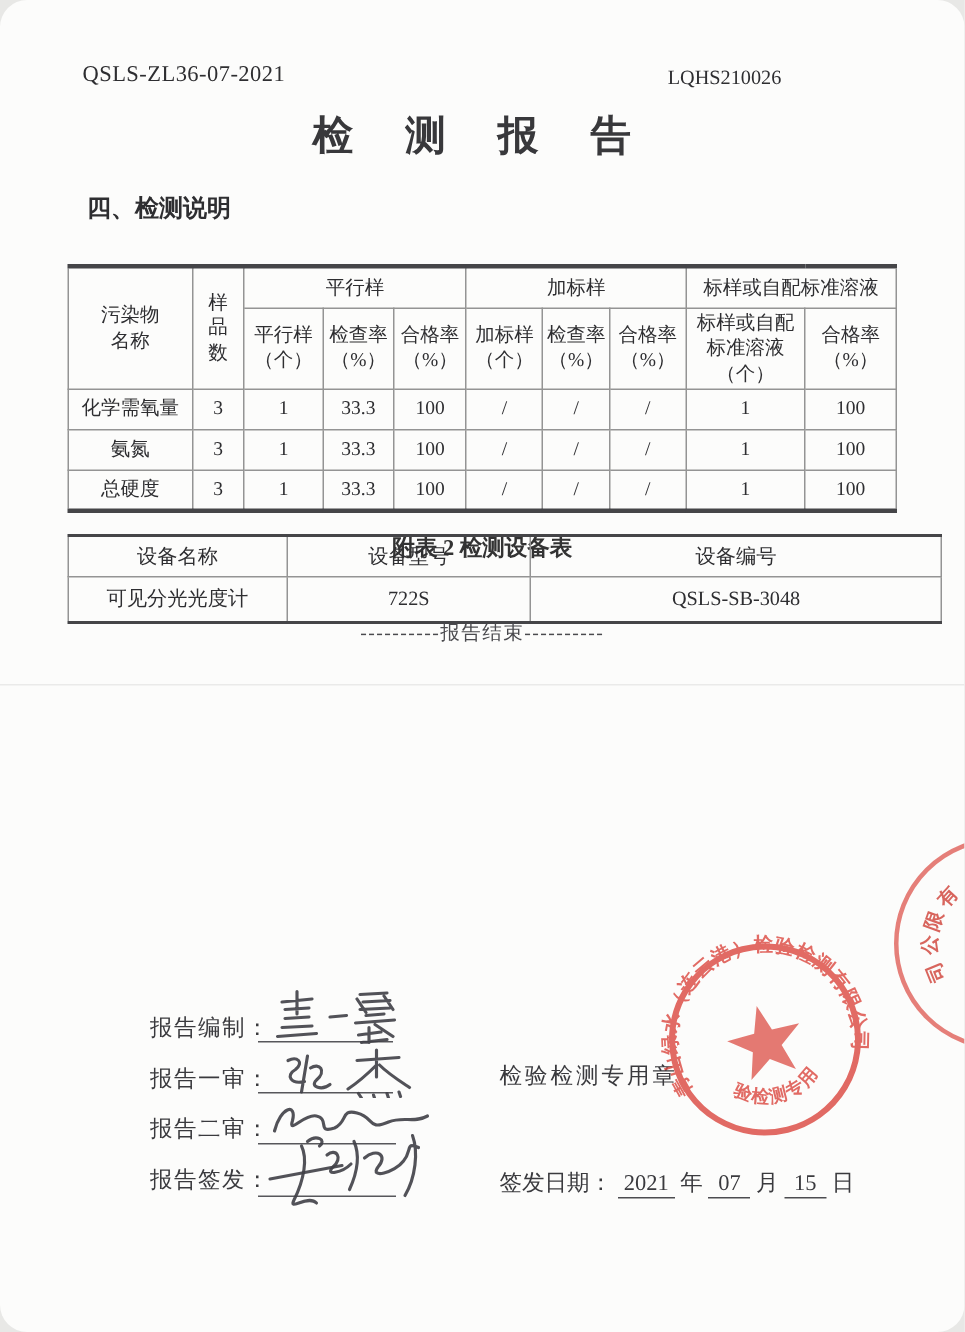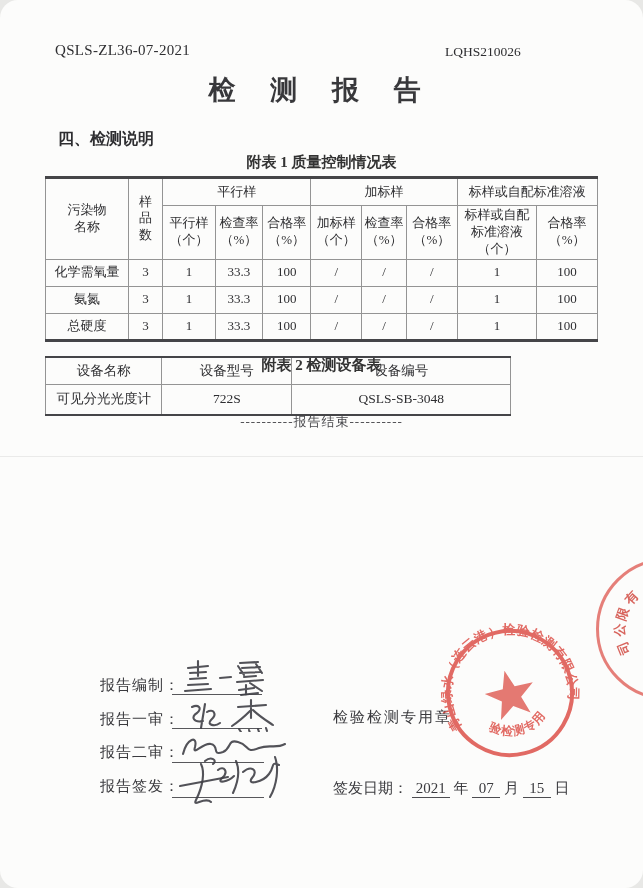--- a/index.html
+++ b/index.html
@@ -21,21 +21,21 @@
 
   
   .tcaption{font-size:15px;font-weight:700;color:#333;}
   .cap1{top:153px;}
   .cap2{top:356px;}
 
   
   table{border-collapse:collapse;table-layout:fixed;}
   .qtable{left:45px;top:176px;width:553px;
     border-top:3px solid #454548;border-bottom:3px solid #454548;}
-  .etable{left:45px;top:356px;width:466px;
+  .etable{left:45px;top:356px;width:583px;
     border-top:2.5px solid #454548;border-bottom:2.5px solid #454548;}
   th,td{
     border:1px solid #949494;
     font-weight:400;font-size:13px;text-align:center;vertical-align:middle;
     padding:1px 2px;color:#2e2e31;overflow:hidden;
   }
   .qtable th,.qtable td{line-height:1.3;}
   .pre{white-space:pre-line;}
   tr.grow{height:28px;}
   tr.srow{height:52px;}
@@ -71,21 +71,20 @@
 
 <div id="page">
 
   <div class="abs code-left">QSLS-ZL36-07-2021</div>
   <div class="abs code-right">LQHS210026</div>
 
   <div class="abs center doc-title">检 测 报 告</div>
 
   <div class="abs section-heading">四、检测说明</div>
 
-  <div class="abs center tcaption cap1">附表 1 质量控制情况表</div>
 
   <table class="abs qtable">
     <colgroup>
       <col style="width:15.0%">
         <col style="width:6.2%">
         <col style="width:9.6%">
         <col style="width:8.5%">
       <col style="width:8.8%">
         <col style="width:9.2%">
         <col style="width:8.1%">

